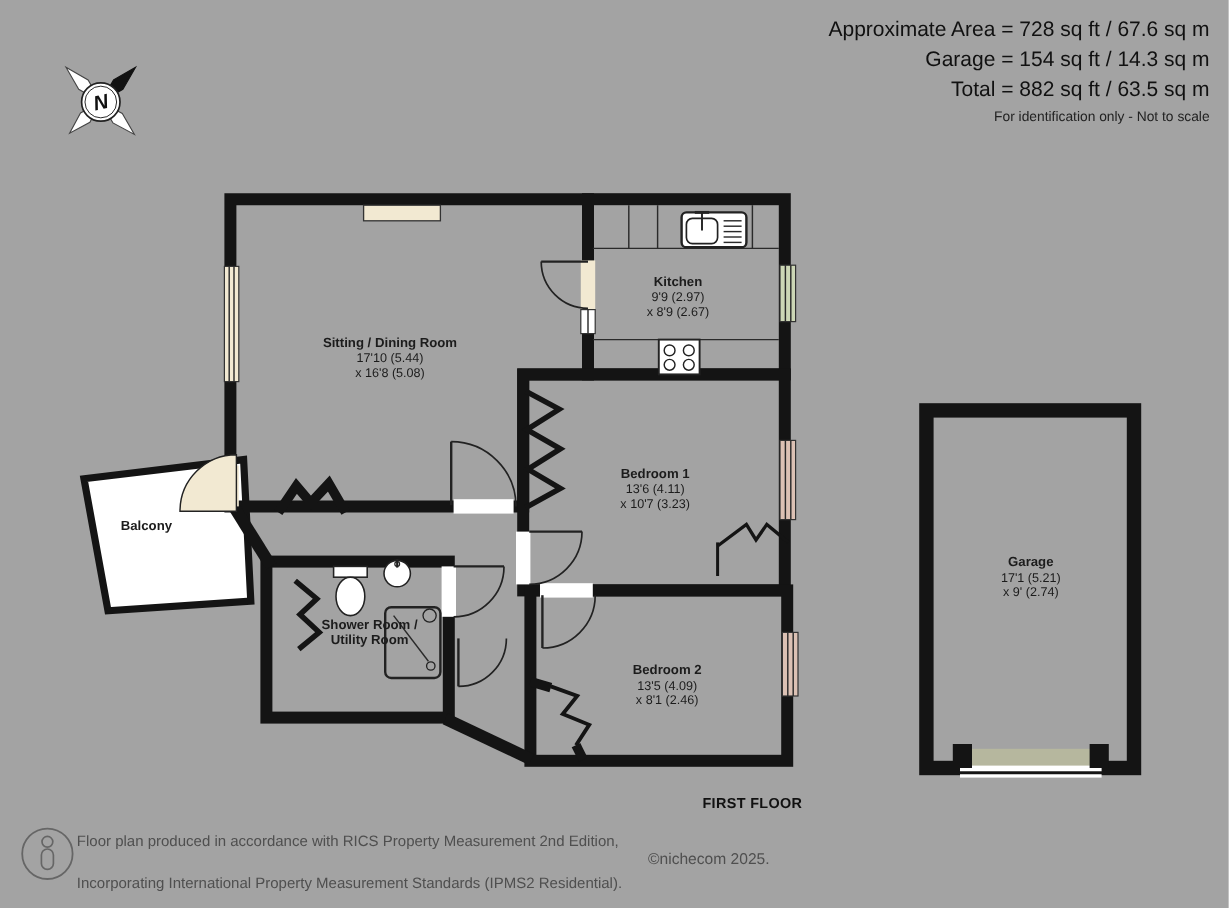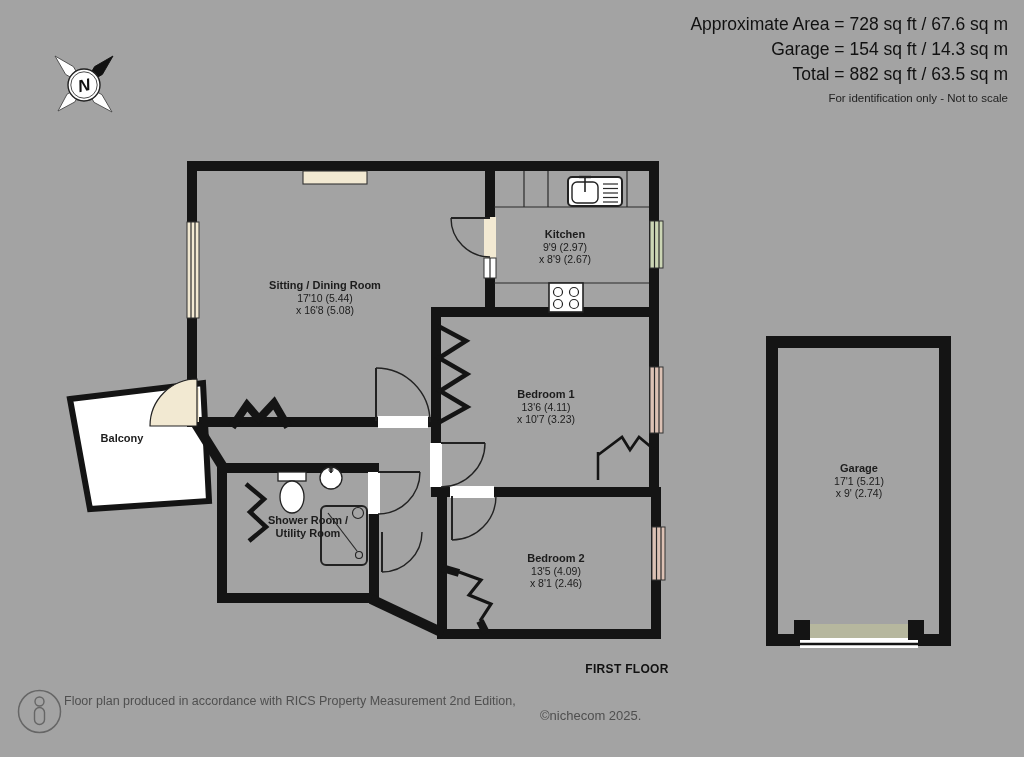--- a/index.html
+++ b/index.html
@@ -227,17 +227,17 @@
 
   
   <div class="person-badge">
     <svg width="45" height="45" viewBox="0 0 45 45">
       <circle cx="22.5" cy="22.5" r="21" fill="none" stroke="#666" stroke-width="1.5"></circle>
       <circle cx="22.5" cy="12.5" r="4.5" fill="none" stroke="#666" stroke-width="1.4"></circle>
       <rect x="17.5" y="18.5" width="10" height="17" rx="5" fill="none" stroke="#666" stroke-width="1.4"></rect>
     </svg>
   </div>
   <div class="footer-text"><span>Floor plan produced in accordance with RICS Property Measurement 2nd Edition,</span><br>
-<br>
+<span>Incorporating International Property Measurement Standards (IPMS2 Residential).</span><br>
 </div>
   <div class="copyright">©nichecom 2025.</div>
 
 </div>
 
 </body></html>

